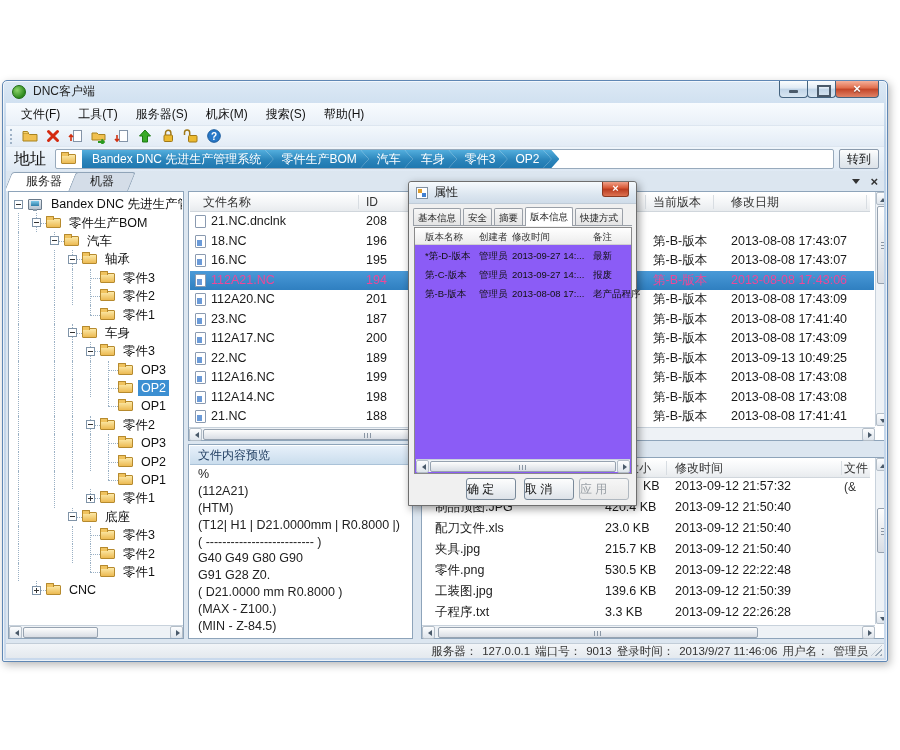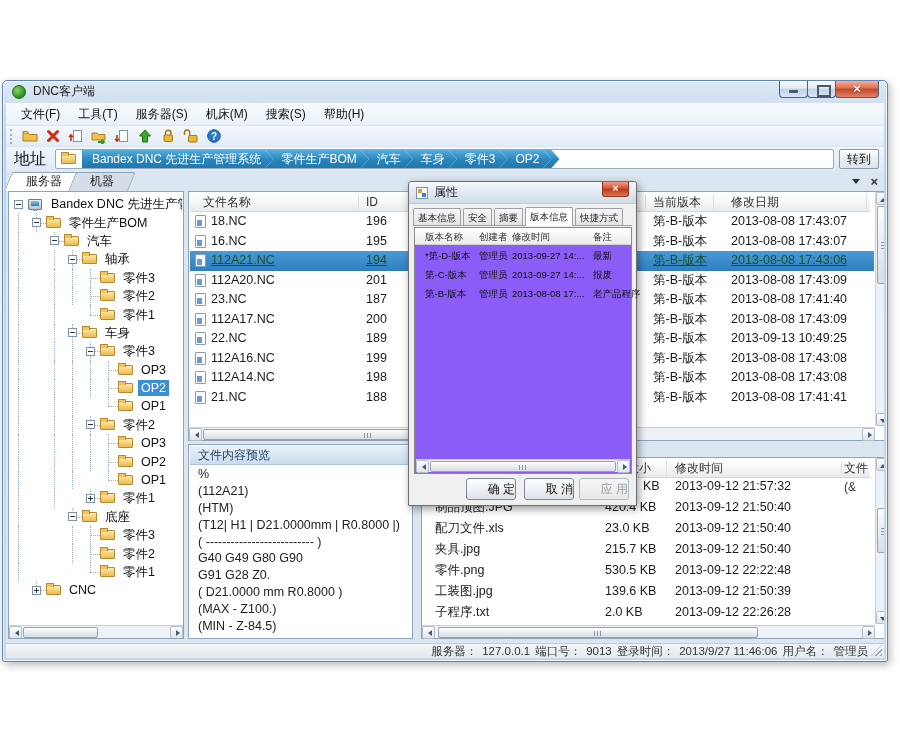--- a/index.html
+++ b/index.html
@@ -87,21 +87,21 @@
   background:repeating-linear-gradient(0deg,#8a96a4 0 1px,transparent 1px 3px); }
 #file-list { left:182px; top:20px; width:701px; height:250px; }
 .lv-head { position:absolute; left:1px; right:18px; top:1px; height:19px;
   background:linear-gradient(#ffffff,#f2f4f6 60%,#e8ebee); border-bottom:1px solid #d0d6dc;padding-left:9px; }
 .lv-col { position:absolute; top:0; font-size:12px; color:#333; line-height:19px; }
 .col-sep { position:absolute; top:2px; bottom:2px; width:1px; background:#d8dde2; }
 .lv-rows { position:absolute; left:1px; right:14px; top:20px; bottom:14px; overflow:hidden; }
 .lv-row { position:relative; height:19.5px; }
 .lv-row.sel::before { content:''; position:absolute; inset:0; background:linear-gradient(#4a9ad8,#2f7fc0); }
 .cell { position:absolute; top:0; font-size:12.5px; color:#1a1a1a; line-height:19.5px; white-space:nowrap; }
-.lv-row.sel .cell { color:#14532d;text-decoration:underline; }
+.lv-row.sel .cell { color:#ec4899; }
 .ficon { position:absolute; top:3px; width:11px; height:13px; background:#fff; border:1px solid #8a9ab0; border-radius:1px; }
 .ficon.nc::after { content:''; position:absolute; left:1px; bottom:1px; width:5px; height:6px; background:#6a9ad8; }
 #preview-panel { left:182px; top:273px; width:225px; height:195px; }
 .pv-head { position:absolute; left:1px; right:1px; top:1px; height:19px;
   background:linear-gradient(#e7f0fa,#cadded); border-bottom:1px solid #aac2d8;
   font-size:12px; color:#1c3a5e; line-height:19px; padding-left:8px; }
 .pv-body { position:absolute; left:1px; right:1px; top:22px; bottom:1px; overflow:hidden; padding-left:8px; }
 .pv-line { height:16.9px; font-size:12.5px; color:#222; white-space:nowrap; }
 #attach-panel { left:415px; top:286px; width:468px; height:182px; }
 #dialog { position:absolute; left:408px; top:181px; width:229px; height:325px; background:#f0f0f0;
@@ -118,21 +118,21 @@
 .dtabs { position:absolute; left:4px; right:4px; top:24px; height:20px; display:flex; align-items:flex-end; border-bottom:1px solid #9aa0a8; }
 .dtab { position:relative; font-size:9.5px; color:#222; padding:3px 4px 2px 4px; background:linear-gradient(#f7f7f7,#e4e4e4);
   border:1px solid #9aa0a8; border-bottom:none; border-radius:2px 2px 0 0; margin-right:2px; line-height:11px; white-space:nowrap; }
 .dtab.active { background:#fff; padding-bottom:4px; margin-bottom:-1px; z-index:2; }
 .dlg-list { position:absolute; left:5px; right:4px; top:45px; height:247px; background:#8b5cf6; border:1px solid #8a8a8a; }
 .dl-head { position:absolute; left:0; right:0; top:0; height:17px; background:linear-gradient(#fff,#ececec); border-bottom:1px solid #d0d0d0; }
 .dl-col { position:absolute; font-size:9.5px; color:#333; line-height:17px; white-space:nowrap; }
 .dl-row { position:relative; height:19px; }
 .dl-cell { position:absolute; font-size:9.5px; color:#111; line-height:19px; white-space:nowrap; }
 .dlg-btns { position:absolute; left:0; right:0; bottom:5px; height:22px; }
-.dbtn { position:absolute; top:0; width:50px; height:22px; text-align:right; font-size:12px; line-height:20px; color:#111;
+.dbtn { position:absolute; top:0; width:50px; height:22px; text-align:left; font-size:12px; line-height:20px; color:#111;
   background:linear-gradient(#fdfdfd,#eef1f4 50%,#dde2e8); border:1px solid #7a8a9a; border-radius:3px; }
 .dbtn.disabled { color:#9aa0a6; border-color:#b0b8c0; background:linear-gradient(#f6f6f6,#e8e8e8); }
 .statusbar { position:absolute; left:3px; right:3px; bottom:3px; height:15px;
   background:linear-gradient(#f2f5f8,#e4e9ee); border-top:1px solid #c2cdd8;
   display:flex; align-items:center; justify-content:flex-end; padding-right:16px; }
 .sb-field { font-size:11.5px; color:#333; margin-left:5px; white-space:nowrap; }
 .resize-grip { position:absolute; right:2px; bottom:2px; width:11px; height:11px;
   background:repeating-linear-gradient(135deg,transparent 0 2px,#9aa8b6 2px 4px); clip-path:polygon(100% 0,100% 100%,0 100%); }
 </style>
 </head>
@@ -646,20 +646,27 @@
             <div class="lv-col" style="left: 463px;">当前版本</div>
             <div class="lv-col" style="left: 541px;">修改日期</div>
             <div class="col-sep" style="left: 168px;"></div>
             <div class="col-sep" style="left: 218px;"></div>
             <div class="col-sep" style="left: 455px;"></div>
             <div class="col-sep" style="left: 523px;"></div>
             <div class="col-sep" style="left: 676px;"></div>
           </div>
         <div class="lv-rows" id="fl-rows">
             <div class="lv-row">
+              <span class="ficon" style="left:5px;"></span>
+              <span class="cell" style="left:21px;">21.NC.dnclnk</span>
+              <span class="cell" style="left:176px;">208</span>
+              <span class="cell" style="left:463px;"></span>
+              <span class="cell" style="left:541px;"></span>
+            </div>
+            <div class="lv-row">
               <span class="ficon nc" style="left:5px;"></span>
               <span class="cell" style="left:21px;">18.NC</span>
               <span class="cell" style="left:176px;">196</span>
               <span class="cell" style="left:463px;">第-B-版本</span>
               <span class="cell" style="left:541px;">2013-08-08 17:43:07</span>
             </div>
             <div class="lv-row">
               <span class="ficon nc" style="left:5px;"></span>
               <span class="cell" style="left:21px;">16.NC</span>
               <span class="cell" style="left:176px;">195</span>
@@ -795,21 +802,21 @@
               <span class="cell" style="left:182px;line-height:21px;">530.5 KB</span>
               <span class="cell" style="left:252px;line-height:21px;">2013-09-12 22:22:48</span>
             </div>
             <div class="lv-row" style="height: 21px;">
               <span class="cell" style="left:12px;line-height:21px;">工装图.jpg</span>
               <span class="cell" style="left:182px;line-height:21px;">139.6 KB</span>
               <span class="cell" style="left:252px;line-height:21px;text-align:center;">2013-09-12 21:50:39</span>
             </div>
             <div class="lv-row" style="height: 21px;">
               <span class="cell" style="left:12px;line-height:21px;">子程序.txt</span>
-              <span class="cell" style="left:182px;line-height:21px;">2.0 KB</span>
+              <span class="cell" style="left:182px;line-height:21px;">3.3 KB</span>
               <span class="cell" style="left:252px;line-height:21px;">2013-09-12 22:26:28</span>
             </div>
           </div>
         <div class="sb-v" style="bottom:14px;">
           <div class="sb-btn" style="top:0;left:0;">
               <span class="arr up"></span>
             </div>
           <div class="sb-btn" style="bottom:0;left:0;">
               <span class="arr down"></span>
             </div>

